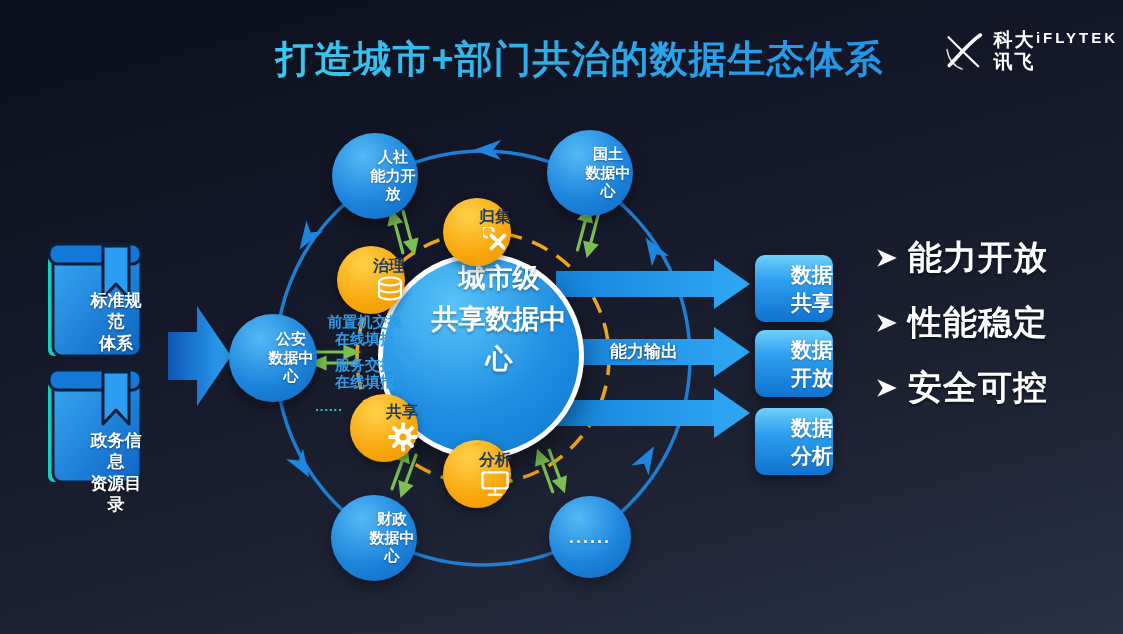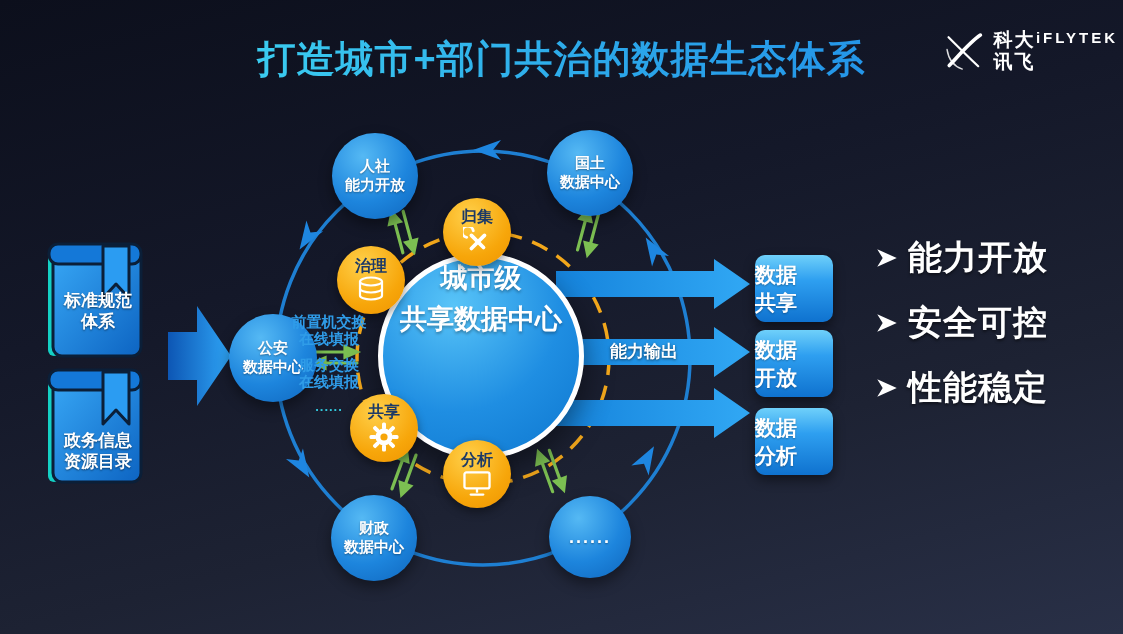--- a/index.html
+++ b/index.html
@@ -3,21 +3,21 @@
 <meta charset="utf-8">
 <style>
   html,body{margin:0;padding:0;}
   body{
     width:1123px;height:634px;overflow:hidden;
     font-family:"Liberation Sans","DejaVu Sans",sans-serif;
     background:linear-gradient(165deg,#0c0f1c 0%,#141829 38%,#1d2233 68%,#293047 100%);
     position:relative;
   }
   .abs{position:absolute;}
-  .pre{white-space:pre-line;}
+  .pre{white-space:pre-line;padding-left:36px;}
 
   
   .title{
     left:0;right:0;top:34px;text-align:center;
     font-size:38px;font-weight:900;letter-spacing:1px;
     color:#2cc7ee;
   }
   @supports (-webkit-background-clip: text){
     .title{
       background:linear-gradient(90deg,#45e6f4 0%,#2ba6ea 55%,#1d84e6 100%);
@@ -58,21 +58,21 @@
     background:radial-gradient(circle at 36% 24%,#58c4f8 0%,#1f8ee2 55%,#0e77cf 100%);
     display:flex;align-items:flex-start;justify-content:center;
     box-shadow:0 12px 30px rgba(0,0,0,.45);
   }
   .center-label{color:#fff;font-size:27px;font-weight:900;text-align:center;line-height:1.5;text-shadow:0 2px 3px rgba(0,0,0,.3);}
 
   
   .proc{
     width:68px;height:68px;border-radius:50%;z-index:3;
     background:radial-gradient(circle at 38% 26%,#ffd04a 0%,#f7a60a 62%,#ee9300 100%);
-    display:flex;flex-direction:column;align-items:center;justify-content:center;gap:2px;
+    display:flex;flex-direction:column;align-items:flex-end;justify-content:center;gap:2px;
     box-shadow:0 4px 10px rgba(0,0,0,.4);
   }
   .proc-label{color:#1d3a66;font-size:16px;font-weight:900;line-height:1;}
 
   
   .exch{left:268px;width:122px;text-align:center;color:#2f9ce8;font-size:15px;font-weight:bold;line-height:1.1;z-index:4;}
   .exch-dots{left:268px;width:122px;text-align:center;color:#32c8dc;font-size:13px;font-weight:900;letter-spacing:1px;z-index:4;}
 
   
   .cap-label{left:604px;top:340px;width:80px;text-align:center;color:#fff;font-size:17px;font-weight:bold;z-index:4;text-shadow:0 1px 3px rgba(0,0,0,.6);}
@@ -277,21 +277,21 @@
   <div class="feature">
     <svg width="26" height="26" viewBox="0 0 24 24">
         <polygon points="3,4 21,12 3,20 8,12" fill="#fff"></polygon>
       </svg>
     <span class="feature-label">能力开放</span>
   </div>
   <div class="feature">
     <svg width="26" height="26" viewBox="0 0 24 24">
         <polygon points="3,4 21,12 3,20 8,12" fill="#fff"></polygon>
       </svg>
-    <span class="feature-label">安全可控</span>
+    <span class="feature-label">性能稳定</span>
   </div>
   <div class="feature">
     <svg width="26" height="26" viewBox="0 0 24 24">
         <polygon points="3,4 21,12 3,20 8,12" fill="#fff"></polygon>
       </svg>
-    <span class="feature-label">性能稳定</span>
+    <span class="feature-label">安全可控</span>
   </div>
 </div>
 
 </body></html>

